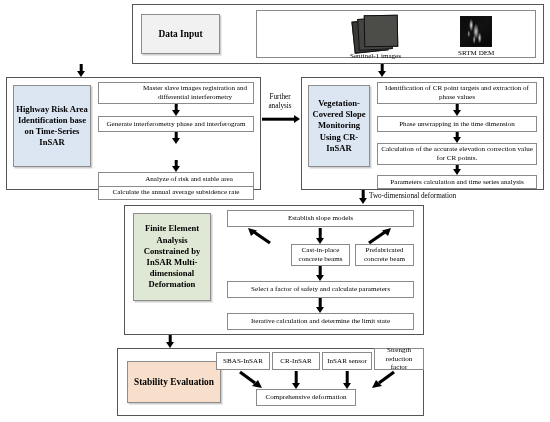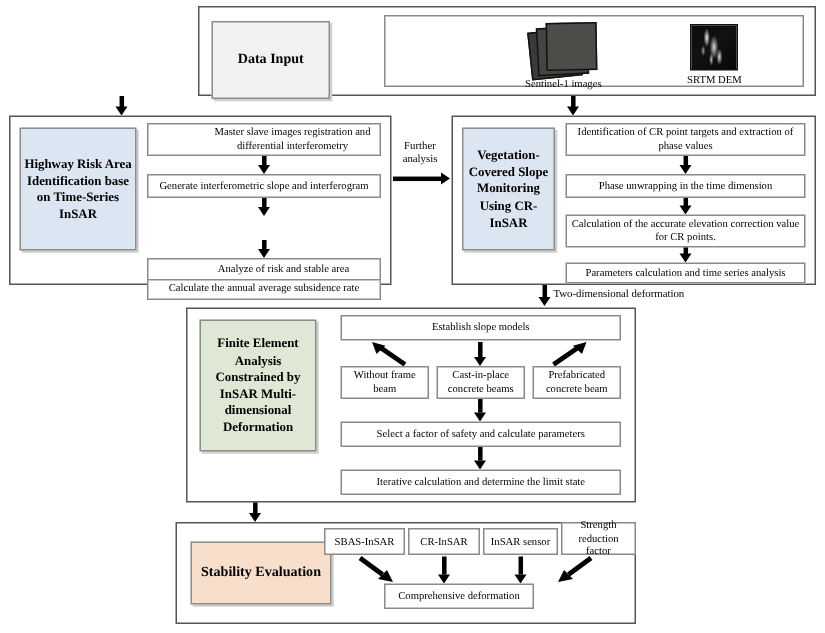--- a/index.html
+++ b/index.html
@@ -101,21 +101,21 @@
   .thumb-cap{font-size:7.1px;margin-top:2px;text-align:center;white-space:nowrap;}
 </style>
 </head>
 <body>
 
 <div class="stage">
 
   <div class="panel" style="left:132px;top:4px;width:412px;height:60px;">
   </div>
 
-  <div class="catbox cat-grey" style="left:141px;top:14px;width:79px;height:52px;">
+  <div class="catbox cat-grey" style="left:141px;top:14px;width:79px;height:40px;">
     <span>Data Input</span>
   </div>
 
   <div class="box" style="left:256px;top:10px;width:280px;height:48px;justify-content:space-around;align-items:center;">
   </div>
 
   <div class="thumbwrap" style="left:350px;top:14px;">
     <div class="thumb-stack">
       <i></i>
         <i></i>
@@ -146,21 +146,21 @@
 
   <div class="box" style="left:98px;top:82px;width:156px;height:22px;padding-left:40px;">
     <span>Master slave images registration and differential interferometry</span>
   </div>
   <div class="arrow-d" style="left:170px;top:104px;width:12px;height:12px;">
     <div class="shaft" style="height:7px;"></div>
       <div class="head"></div>
   </div>
 
   <div class="box" style="left:98px;top:116px;width:156px;height:16px;">
-    <span>Generate interferometric slope and interferogram</span>
+    <span>Generate interferometry phase and interferogram</span>
   </div>
   <div class="arrow-d" style="left:170px;top:132px;width:12px;height:12px;">
     <div class="shaft" style="height:7px;"></div>
       <div class="head"></div>
   </div>
 
   <div class="box" style="left:98px;top:144px;width:156px;height:16px;margin-top:40px;">
     <span>Calculate the annual average subsidence rate</span>
   </div>
   <div class="arrow-d" style="left:170px;top:160px;width:12px;height:12px;">
@@ -243,23 +243,20 @@
     <div class="shaft" style="height:10px;"></div>
       <div class="head"></div>
   </div>
   <div class="arrow-diag" style="left:367px;top:228px;width:26px;height:16px;">
     <svg width="26" height="16" viewBox="0 0 26 16">
       <path d="M2,15 L18,4" stroke="#000" stroke-width="3.2" fill="none"></path>
       <path d="M24,0 L15,2.5 L21,8 Z" fill="#000"></path>
     </svg>
   </div>
 
-  <div class="box" style="left:227px;top:244px;width:59px;height:22px;">
-    <span>Without frame beam</span>
-  </div>
   <div class="box" style="left:355px;top:244px;width:59px;height:22px;">
     <span>Prefabricated concrete beam</span>
   </div>
   <div class="box" style="left:291px;top:244px;width:59px;height:22px;">
     <span>Cast-in-place concrete beams</span>
   </div>
 
   <div class="arrow-d" style="left:314px;top:266px;width:12px;height:15px;">
     <div class="shaft" style="height:9px;"></div>
       <div class="head"></div>

